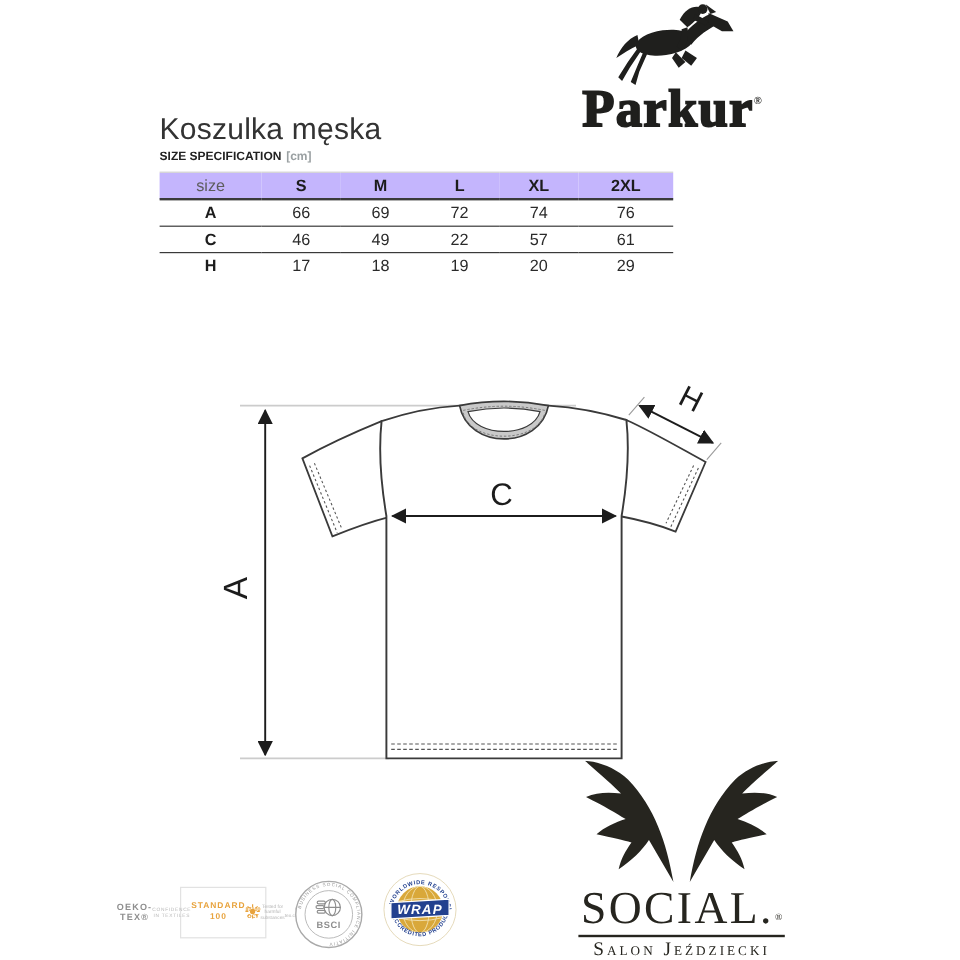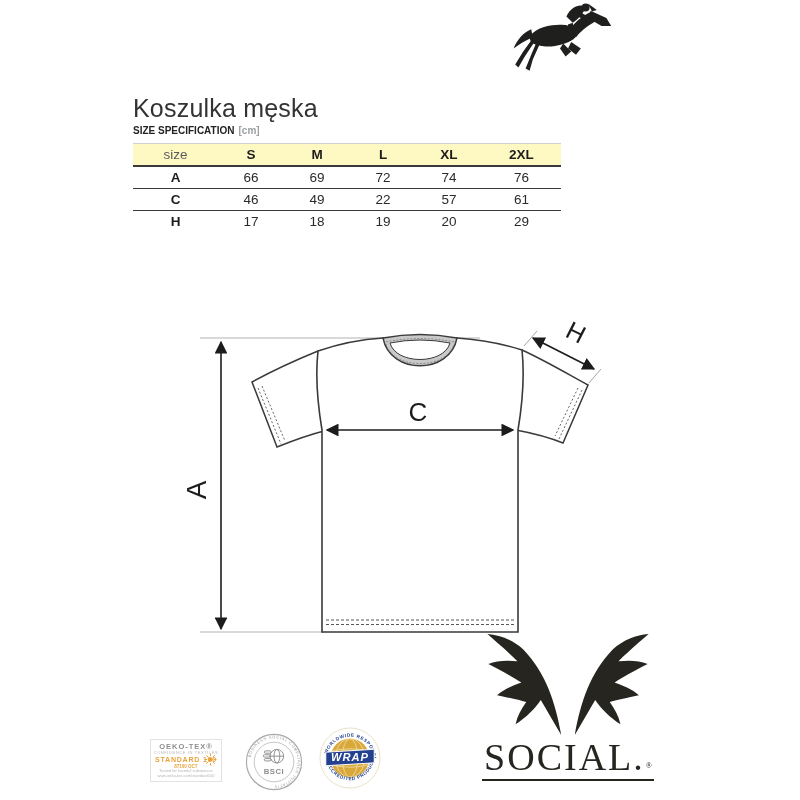--- a/index.html
+++ b/index.html
@@ -16,34 +16,34 @@
   }
   .parkur-name sup { font-size:9px; -webkit-text-stroke:0; vertical-align:18px; letter-spacing:0; }
   .parkur-tagline { margin-top:4px; font-size:12px; letter-spacing:13px; text-indent:13px; color:#1f1f1d; }
   
   .title { position:absolute; left:133px; top:94px; font-size:25px; font-weight:500; color:#333; letter-spacing:0.2px; }
   .subtitle { position:absolute; left:133px; top:125px; font-size:10px; font-weight:bold; color:#222; }
   .subtitle .unit { color:#9aa0a2; margin-left:4px; font-weight:bold; }
   
   .size-table { position:absolute; left:133px; top:143px; width:428px; border-collapse:collapse; table-layout:fixed; }
   .size-table th, .size-table td { text-align:center; padding:0; height:21px; font-size:13.5px; }
-  .size-table thead tr { background:#fef9c3; border-top:1px solid #cfcfcf; border-bottom:2px solid #3a3a3a; }
+  .size-table thead tr { background:#c4b5fd; border-top:1px solid #cfcfcf; border-bottom:2px solid #3a3a3a; }
   .size-table thead th { font-weight:bold; color:#1c1c1c; }
   .size-table thead th.size-col { font-weight:400; color:#5c5c5c; }
   .size-table tbody tr { border-bottom:1.5px solid #3a3a3a; }
   .size-table tbody tr:last-child { border-bottom:none; }
   .size-table tbody th { font-weight:bold; color:#1c1c1c; }
   .size-table tbody td { color:#2a2a2a; }
   .footnote { position:absolute; left:139px; top:232px; font-size:10.5px; font-style:italic; color:#c4c4c4; letter-spacing:0.2px; }
   
   .diagram { position:absolute; left:0; top:318px; }
   .diagram text { font-family:"Liberation Sans", sans-serif; fill:#1c1c1c; }
   
   .oeko { position:absolute; left:150px; top:739px; width:70px; height:41px; border:1px solid #e2e2e2;
-          display:flex; flex-direction:column; align-items:center; justify-content:center; line-height:1.15; text-align:center; background:#fff; }
+          display:flex; flex-direction:row; align-items:center; justify-content:center; line-height:1.15; text-align:center; background:#fff; }
   .oeko .ln1 { font-size:7.5px; font-weight:bold; letter-spacing:1px; color:#8f8f8f; }
   .oeko .ln2 { font-size:4px; letter-spacing:0.6px; color:#b9b9b9; }
   .oeko .ln3 { font-size:7px; font-weight:bold; letter-spacing:0.8px; color:#e8a33d; }
   .oeko .ln4 { font-size:4.5px; font-weight:bold; color:#e8a33d; }
   .oeko .ln5 { font-size:4px; color:#b5b5b5; }
   .oeko .sun { position:absolute; right:4px; top:13px; }
   .cert-bsci { position:absolute; left:245px; top:733px; }
   .cert-wrap { position:absolute; left:319px; top:727px; }
   
   .pegaz { position:absolute; left:468px; top:634px; width:200px; text-align:center; color:#26251f; }
@@ -69,20 +69,21 @@
         <circle cx="112" cy="7" r="5"></circle>
         <path d="M104,12 L118,20 L115,24 L102,18 Z"></path>
         <path d="M96,26 C98,36 96,44 90,50 L85,46 C90,38 90,32 90,28 Z"></path>
         <path d="M94,50 L106,58 L100,66 L90,58 Z"></path>
         <path d="M84,52 L94,62 L87,68 L80,58 Z"></path>
         <path d="M48,50 L36,68 L28,82 L24,78 L34,62 L44,48 Z"></path>
         <path d="M54,54 L46,72 L42,86 L37,83 L44,66 L50,52 Z"></path>
         <path d="M44,34 C34,38 26,48 22,58 C28,54 36,48 46,44 Z"></path>
       </g>
     </svg>
+    <div class="parkur-name"><span>Parkur</span><sup>®</sup></div>
   </div>
 
   <div class="title">Koszulka męska</div>
   <div class="subtitle">
     <span>SIZE SPECIFICATION</span><span class="unit">[cm]</span>
   </div>
 
   <table class="size-table">
     <colgroup>
         <col style="width:85px">
@@ -249,15 +250,16 @@
 
   <div class="pegaz">
     <svg class="pegaz-wings" width="170" height="102" viewBox="0 0 170 105">
       <g fill="#26251f">
         <path transform="translate(88,0)" d="M4,104 C10,70 20,40 43,16 C54,6 67,1 80,0 C65,13 56,21 49,28 C60,27 70,27 79,31 C63,39 53,45 45,50 C54,53 63,57 70,63 C56,66 47,68 40,70 C45,77 49,84 51,93 C40,86 31,77 25,68 C18,80 11,92 4,104 Z"></path>
         <path transform="translate(82,0) scale(-1,1)" d="M4,104 C10,70 20,40 43,16 C54,6 67,1 80,0 C65,13 56,21 49,28 C60,27 70,27 79,31 C63,39 53,45 45,50 C54,53 63,57 70,63 C56,66 47,68 40,70 C45,77 49,84 51,93 C40,86 31,77 25,68 C18,80 11,92 4,104 Z"></path>
       </g>
     </svg>
     <div class="pegaz-name"><span>SOCIAL.</span><span class="reg">®</span></div>
     <hr class="pegaz-rule">
+    <div class="pegaz-tagline">Salon Jeździecki</div>
   </div>
 
 </div>
 
 </body></html>

